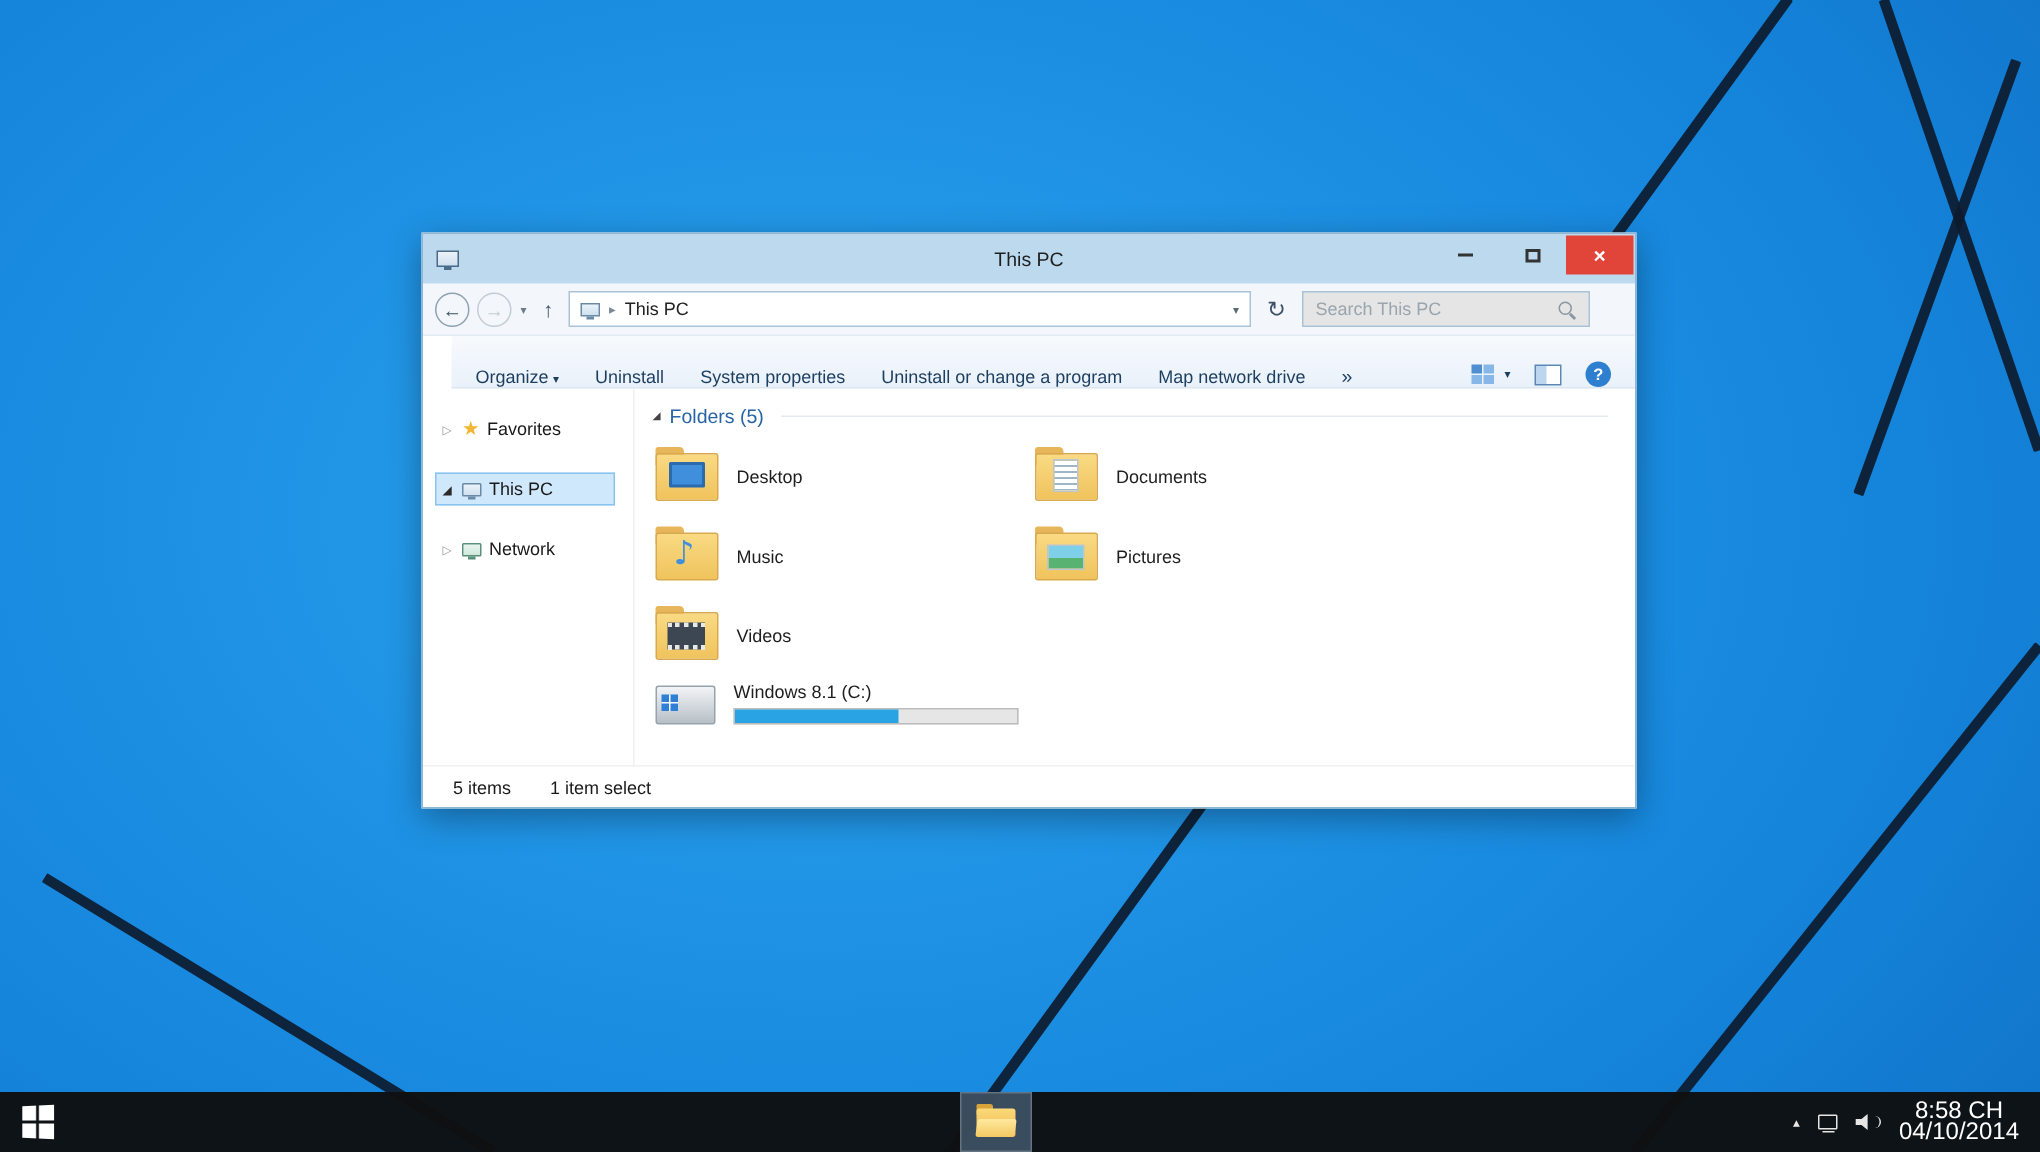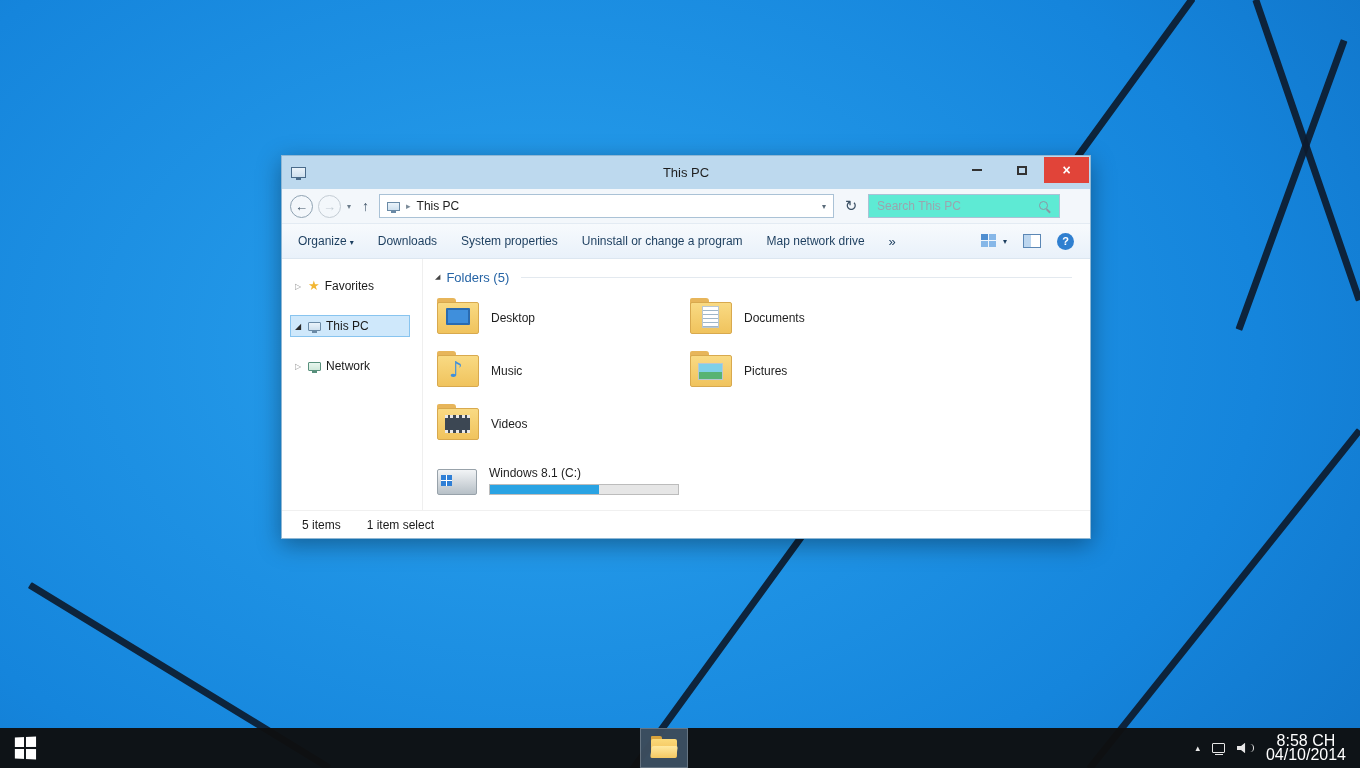--- a/index.html
+++ b/index.html
@@ -35,28 +35,28 @@
   .nav-circle { width:23px; height:23px; border-radius:50%; border:1px solid #8fa2b2; color:#3d5266; display:flex; align-items:center; justify-content:center; font-size:13px; flex:none; }
   .nav-circle.disabled { border-color:#c3ccd4; color:#c3ccd4; }
   .tiny-caret { color:#6b7c8b; font-size:8px; padding:0 1px; }
   .up-btn { color:#3d5266; font-size:14px; padding:0 5px; }
   .addressbar { flex:1; height:24px; background:#fff; border:1px solid #aac2d6; display:flex; align-items:center; padding:0 7px; gap:6px; color:#222; }
   .addr-pc { width:13px; height:9px; border:1px solid #6a8aa6; background:linear-gradient(#eaf3fa,#cfe0ee); position:relative; flex:none; }
   .addr-pc::after { content:""; position:absolute; left:3px; bottom:-3px; width:5px; height:2px; background:#6a8aa6; }
   .crumb-arrow { color:#7a8a98; font-size:9px; }
   .addr-caret { margin-left:auto; color:#5a6b7a; font-size:8px; }
   .refresh-btn { width:24px; text-align:center; color:#3d5266; font-size:15px; flex:none; }
-  .searchbox { width:192px; height:24px; background:#5eead4; border:1px solid #aac2d6; display:flex; align-items:center; padding:0 8px; margin-right:22px; flex:none; }
+  .searchbox { width:192px; height:24px; background:#e5e5e5; border:1px solid #aac2d6; display:flex; align-items:center; padding:0 8px; margin-right:22px; flex:none; }
   .searchbox input { border:none; outline:none; flex:1; font-size:12px; color:#333; background:transparent; font-family:inherit; }
   .searchbox input::placeholder { color:#9aa5ae; }
   .mag { position:relative; width:13px; height:13px; flex:none; }
   .mag::before { content:""; position:absolute; left:1px; top:1px; width:7px; height:7px; border:1.5px solid #8a97a3; border-radius:50%; }
   .mag::after { content:""; position:absolute; right:0; bottom:1px; width:5px; height:1.5px; background:#8a97a3; transform:rotate(45deg); }
 
-  .cmdbar { height:35px; background:linear-gradient(#f7fafd,#e9f1fa); border-bottom:1px solid #dce6f0; display:flex; align-items:center; padding:0 16px; gap:24px; color:#1c3e5f; flex:none; }
+  .cmdbar { height:35px; background:linear-gradient(#f7fafd,#e9f1fa); border-bottom:1px solid #dce6f0; display:flex; align-items:flex-end; padding:0 16px; gap:24px; color:#1c3e5f; flex:none;margin-left:19px; }
   .cmd-item { white-space:nowrap; }
   .cmd-caret { font-size:8px; color:#1c3e5f; margin-left:3px; }
   .cmd-overflow { color:#1c3e5f; font-size:13px; }
   .cmd-right { margin-left:auto; display:flex; align-items:center; gap:16px; }
   .ico-viewgrid { width:16px; height:14px; display:grid; grid-template-columns:7px 7px; grid-template-rows:6px 6px; gap:1px; }
   .ico-viewgrid span { background:#86b7e8; }
   .ico-viewgrid span:first-child { background:#4f8ed0; }
   .view-wrap { display:flex; align-items:center; gap:3px; }
   .ico-preview { width:18px; height:14px; border:1px solid #5b87b5; background:#fff; position:relative; }
   .ico-preview::before { content:""; position:absolute; left:0; top:0; bottom:0; width:7px; background:#bcd6ef; }
@@ -88,21 +88,21 @@
   .folder .back { position:absolute; left:0; top:-4px; width:19px; height:12px; background:#e7b55a; border-radius:2px 3px 0 0; }
   .folder .front { position:absolute; inset:0; background:linear-gradient(#f9da83,#f0c35d); border:1px solid #d8a94e; border-radius:2px; }
   .folder .ovl { position:absolute; }
   .folder[data-icon="desktop"] .ovl { left:9px; top:6px; width:24px; height:17px; background:#3f8fdc; border:2px solid #2a6bb0; border-radius:1px; }
   .folder[data-icon="documents"] .ovl { left:12px; top:4px; width:17px; height:22px; background:repeating-linear-gradient(#ffffff 0 3px, #9fb6c8 3px 4px); border:1px solid #b9c6d0; }
   .folder[data-icon="downloads"] .ovl { left:13px; top:10px; width:0; height:0; border:8px solid transparent; border-top:12px solid #3f8fdc; }
   .folder[data-icon="music"] .ovl { left:12px; top:2px; color:#3f8fdc; font-size:22px; font-weight:bold; font-family:"DejaVu Sans",sans-serif; }
   .folder[data-icon="pictures"] .ovl { left:8px; top:8px; width:25px; height:17px; border:1px solid #b9c6d0; background:linear-gradient(180deg,#7ed0e8 55%, #58b373 55%); }
   .folder[data-icon="videos"] .ovl { left:8px; top:7px; width:25px; height:18px; background:#3c4753; border-top:3px dotted #e8e8e8; border-bottom:3px dotted #e8e8e8; }
 
-  .drive-tile { display:flex; align-items:center; gap:12px; margin-top:16px; padding-left:4px; }
+  .drive-tile { display:flex; align-items:center; gap:12px; margin-top:4px; padding-left:4px; }
   .drive-icon { position:relative; width:40px; height:26px; background:linear-gradient(#f2f4f6,#b7c0c7); border:1px solid #98a2aa; border-radius:2px; flex:none; margin-top:2px; }
   .drive-flag { position:absolute; left:3px; top:5px; width:11px; height:11px;
     background:linear-gradient(#fff,#fff) center/100% 1px no-repeat, linear-gradient(#fff,#fff) center/1px 100% no-repeat, #2f7fd6; }
   .drive-info { display:flex; flex-direction:column; gap:4px; }
   .drive-bar { width:190px; height:11px; border:1px solid #bcbcbc; background:#e6e6e6; }
   .drive-bar-fill { height:100%; background:#29a3e3; }
 
   .statusbar { height:28px; border-top:1px solid #f0f0f0; display:flex; align-items:center; padding-left:20px; gap:26px; color:#1a1a1a; flex:none; }
 
   
@@ -171,21 +171,21 @@
       </div>
       <span class="refresh-btn">↻</span>
       <div class="searchbox">
         <input type="text" placeholder="Search This PC" style="">
         <span class="mag"></span>
       </div>
     </div>
 
     <div class="cmdbar">
       <span class="cmd-item"><span>Organize</span><span class="cmd-caret">▾</span></span>
-      <span class="cmd-item">Downloads</span>
+      <span class="cmd-item">Uninstall</span>
       <span class="cmd-item">System properties</span>
       <span class="cmd-item">Uninstall or change a program</span>
       <span class="cmd-item">Map network drive</span>
       <span class="cmd-overflow">»</span>
       <div class="cmd-right">
         <span class="view-wrap">
           <span class="ico-viewgrid">
               <span></span>
               <span></span>
               <span></span>

